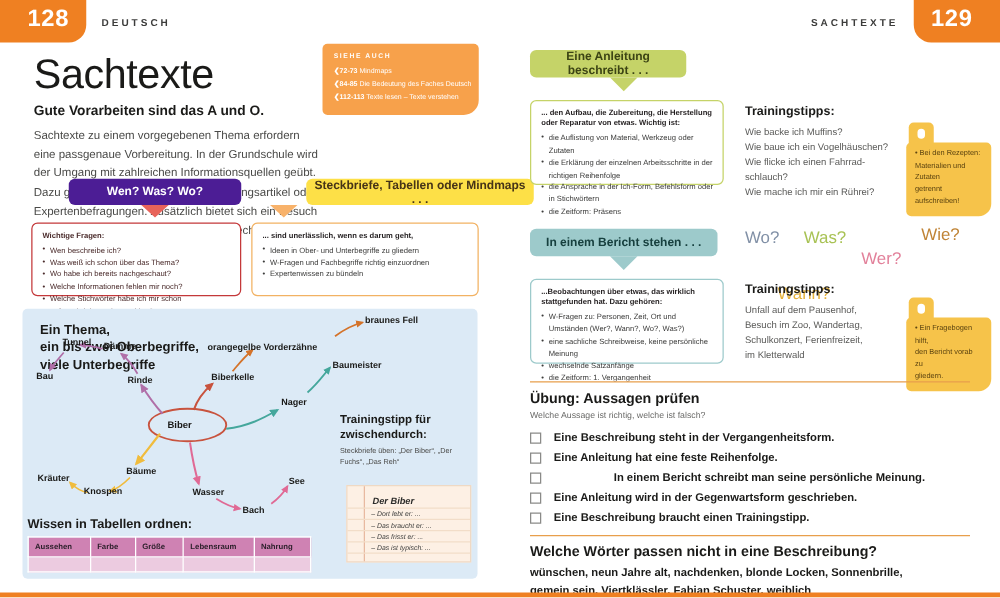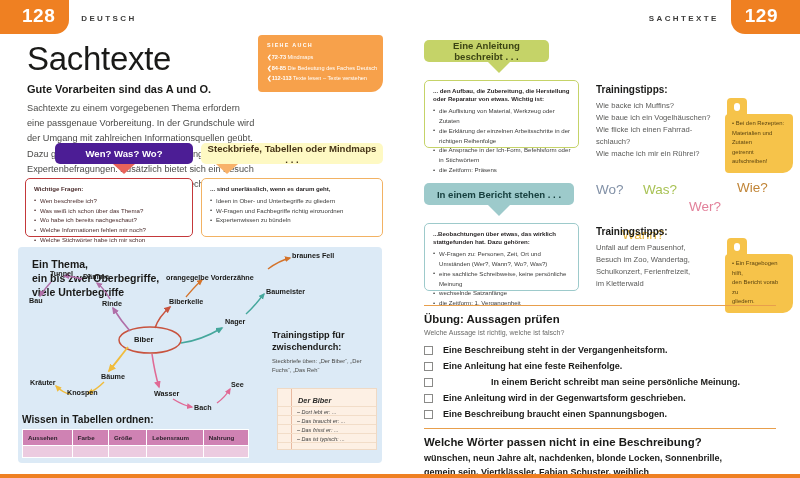--- a/index.html
+++ b/index.html
@@ -93,21 +93,21 @@
   }
   .bodybox li::before {
     content: "•"; position: absolute; left: 0; top: -0.5px;
   }
 
   
   .red-banner { background: #4c1d95; text-align: center; }
   .red-box { border: 1px solid #c4383a; }
   .red-box .bb-hd, .red-box li { color: #4a2b2b; }
   
-  .or-banner { background: #fef9c3; }
+  .or-banner { background: #fde047; margin-left: 44px; }
   .or-box { border: 1px solid #f2b263; }
 
   
   .bluepanel {
     position: absolute; left: 18px; top: 247px;
     width: 364px; height: 216px;
     background: #dceaf6; border-radius: 4px;
   }
   .mm-title {
     position: absolute; left: 14px; top: 11px;
@@ -480,21 +480,21 @@
   <div class="chk-row" style="left:24px;top:377px;gap:48px;">
     <div class="chkbox"></div>
     <div class="chk-label">In einem Bericht schreibt man seine persönliche Meinung.</div>
   </div>
   <div class="chk-row" style="left:24px;top:393px;">
     <div class="chkbox"></div>
     <div class="chk-label">Eine Anleitung wird in der Gegenwartsform geschrieben.</div>
   </div>
   <div class="chk-row" style="left:24px;top:409px;">
     <div class="chkbox"></div>
-    <div class="chk-label">Eine Beschreibung braucht einen Spannungsbogen.</div>
+    <div class="chk-label">Eine Beschreibung braucht einen Trainingstipp.</div>
   </div>
 
   <div class="hrule" style="left:24px;top:428px;width:352px;"></div>
 
   <div class="sect-title" style="left:24px;top:436px;">Welche Wörter passen nicht in eine Beschreibung?</div>
   <div class="wordlist" style="left:24px;top:452px;white-space:pre-line;">wünschen, neun Jahre alt, nachdenken, blonde Locken, Sonnenbrille,
 gemein sein, Viertklässler, Fabian Schuster, weiblich</div>
 </div>
 
 <div class="bot-rule"></div>

